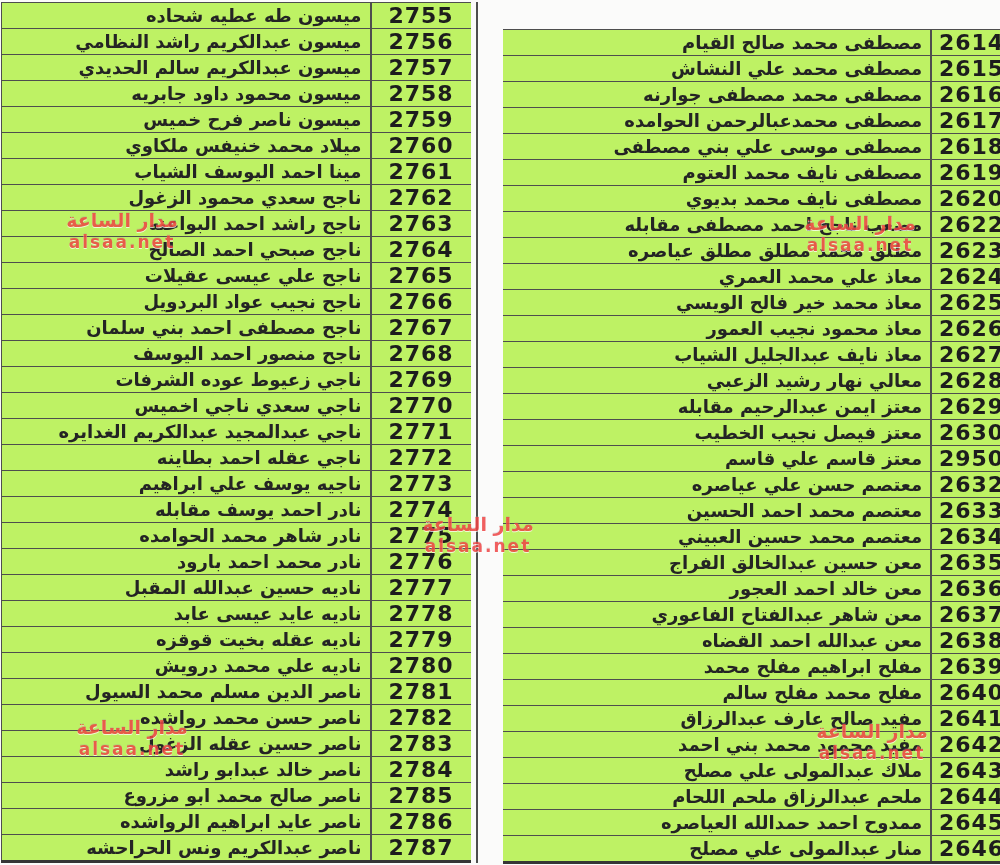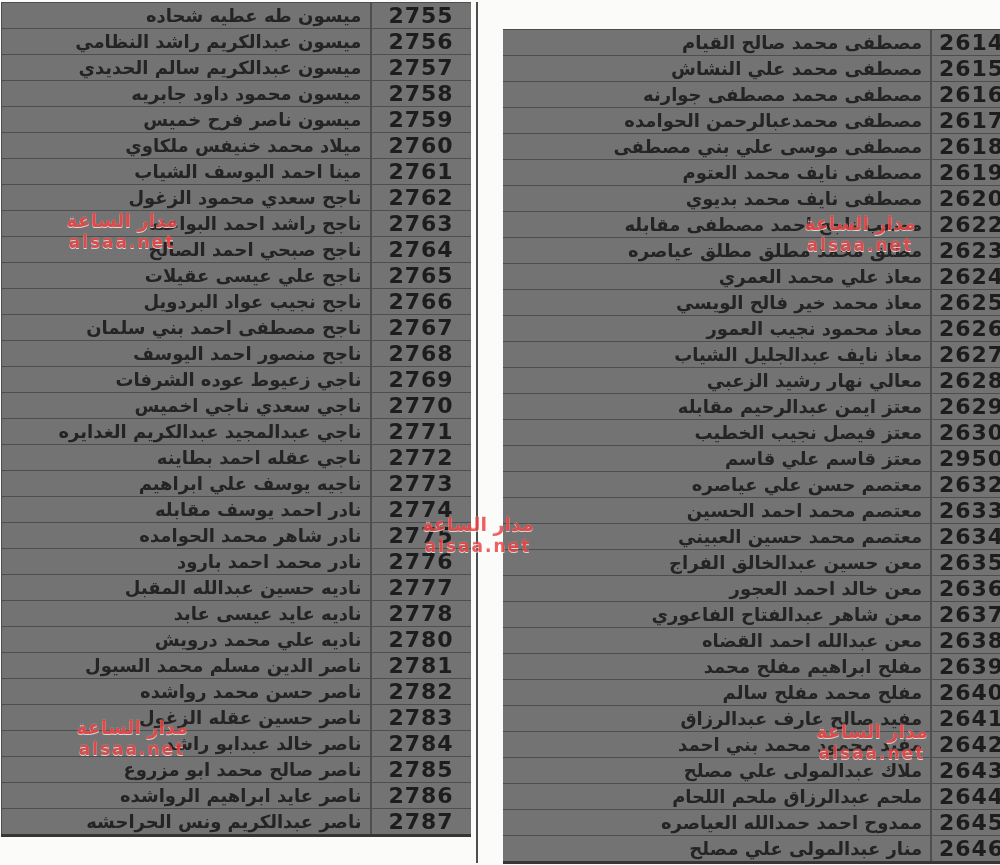--- a/index.html
+++ b/index.html
@@ -4,21 +4,21 @@
 <style>
   html,body{margin:0;padding:0;}
   body{
     width:1000px;height:865px;position:relative;overflow:hidden;
     background:#fbfbfa;
     font-family:"DejaVu Sans",sans-serif;
   }
   .tbl{
     position:absolute;top:2px;
     border-collapse:collapse;table-layout:fixed;
-    background:#737373;
+    background:#bef264;
   }
   .tbl td{
     height:26px;box-sizing:border-box;padding:0;
     vertical-align:middle;
     border-bottom:1.5px solid #4e4e4e;
     overflow:hidden;white-space:nowrap;
   }
   .tbl{border-top:1.5px solid #4e4e4e;border-bottom:3px solid #363636;}
   #left-table{left:1px;width:469px;border-left:1.5px solid #4e4e4e;}
   #right-table{left:503px;width:510px;border-right:2px solid #4e4e4e;margin-top:27px;}
@@ -147,20 +147,24 @@
       </tr>
       <tr>
         <td class="name">ناديه حسين عبدالله المقبل</td>
         <td class="num">2777</td>
       </tr>
       <tr>
         <td class="name">ناديه عايد عيسى عابد</td>
         <td class="num">2778</td>
       </tr>
       <tr>
+        <td class="name">ناديه عقله بخيت قوقزه</td>
+        <td class="num">2779</td>
+      </tr>
+      <tr>
         <td class="name">ناديه علي محمد درويش</td>
         <td class="num">2780</td>
       </tr>
       <tr>
         <td class="name">ناصر الدين مسلم محمد السيول</td>
         <td class="num">2781</td>
       </tr>
       <tr>
         <td class="name">ناصر حسن محمد رواشده</td>
         <td class="num">2782</td>

